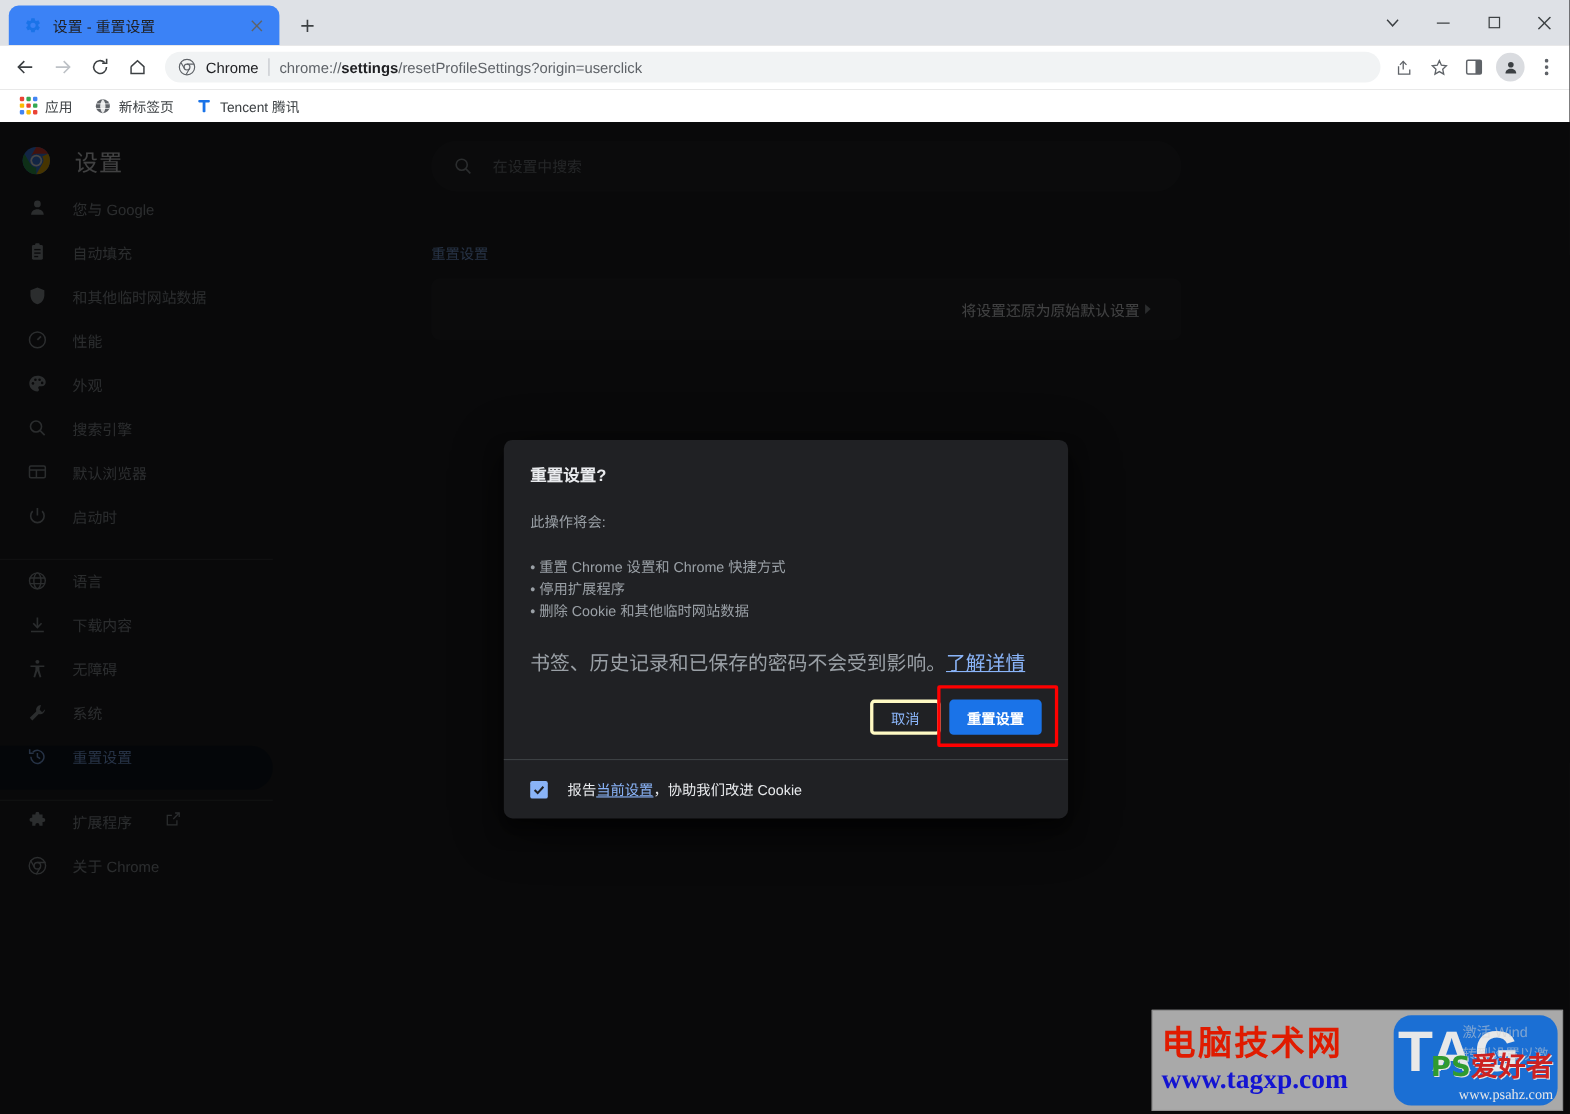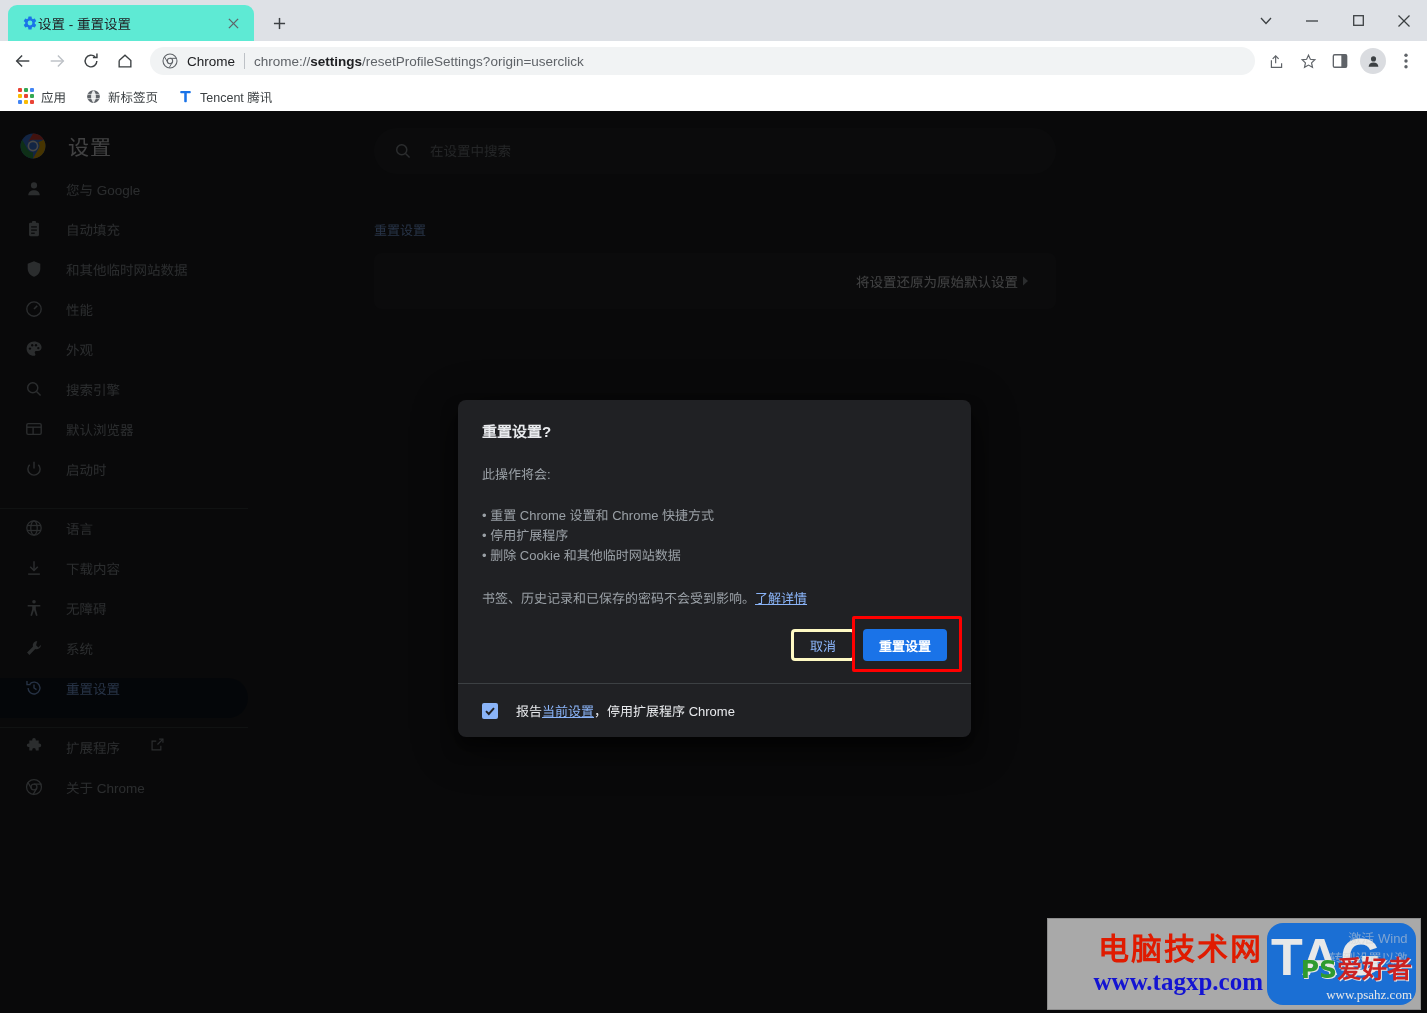--- a/index.html
+++ b/index.html
@@ -10,22 +10,22 @@
   }
   #app { position: relative; width: 1427px; height: 1013px; }
 
   
   .tabstrip {
     position: absolute; top: 0; left: 0; width: 1427px; height: 41px;
     background: #dee1e6; display: flex; align-items: flex-end;
   }
   .tab {
     position: relative; margin-left: 8px; width: 246px; height: 36px;
-    background: #5eead4; border-radius: 9px 9px 0 0;
-    display: flex; align-items: center; padding: 0 10px 0 14px; 
+    background: #3b82f6; border-radius: 9px 9px 0 0;
+    display: flex; align-items: center; padding: 0 10px 0 14px; gap: 10px;
   }
   .tab-fav { width: 16px; height: 16px; flex: 0 0 16px; }
   .tab-title {
     flex: 1; font-size: 13.5px; color: #202124; white-space: nowrap;
     overflow: hidden; text-overflow: ellipsis;
   }
   .tab-close {
     width: 22px; height: 22px; border-radius: 50%;
     display: flex; align-items: center; justify-content: center;
     color: #5f6368; flex: 0 0 22px;
@@ -120,21 +120,21 @@
   .nav-item .ni-ico {
     width: 20px; height: 20px; flex: 0 0 20px;
     display: flex; align-items: center; justify-content: center; color: #9aa0a6;
   }
   .nav-item.active { background: #0f1722; color: #8ab4f8; }
   .nav-item.active .ni-ico { color: #8ab4f8; }
   .nav-sep { height: 1px; background: #3c4043; margin: 9px 42px 9px 0; }
   .ext-ico { margin-left: 8px; display: flex; color: #9aa0a6; }
 
   
-  .main { position: absolute; left: 284px; top: 0; right: 0; height: 902px; z-index: 10; }
+  .main { position: absolute; left: 302px; top: 0; right: 0; height: 902px; z-index: 10; }
   .searchbar {
     width: 682px; height: 46px; margin: 17px 0 0 90px; background: #292a2d;
     border-radius: 23px; display: flex; align-items: center; padding: 0 20px; gap: 18px;
   }
   .searchbar .s-ico { color: #9aa0a6; display: flex; }
   .searchbar input {
     flex: 1; background: transparent; border: none; outline: none;
     color: #e8eaed; font-size: 13.5px; font-family: inherit;
   }
   .searchbar input::placeholder { color: #80868b; }
@@ -155,21 +155,21 @@
     position: absolute; left: 458px; top: 289px; width: 513px;
     background: #202124; border-radius: 8px; z-index: 50;
     box-shadow: 0 11px 15px rgba(0,0,0,.5), 0 9px 46px rgba(0,0,0,.42);
     color: #e8eaed;
   }
   .dlg-body { padding: 20px 24px 0 24px; }
   .dlg-title { font-size: 15px; font-weight: bold; color: #e8eaed; }
   .dlg-lead { font-size: 13px; color: #9aa0a6; margin-top: 23px; }
   .dlg-list { margin-top: 23px; }
   .dlg-list div { font-size: 13px; color: #9aa0a6; line-height: 20px; }
-  .dlg-note { font-size: 13px; color: #9aa0a6; margin-top: 22px; }
+  .dlg-note { font-size: 18px; color: #9aa0a6; margin-top: 22px; }
   .dlg-note a { color: #8ab4f8; text-decoration: underline; }
   .dlg-actions {
     display: flex; justify-content: flex-end; align-items: center; gap: 8px;
     padding: 22px 24px 22px 24px;
   }
   .btn-cancel {
     height: 32px; padding: 0 16px; border: 3px solid #fef9c3; border-radius: 4px;
     background: transparent; color: #8ab4f8; font-size: 13px; font-family: inherit;
   }
   .btn-reset-wrap { position: relative; }
@@ -190,21 +190,20 @@
     display: flex; align-items: center; justify-content: center; flex: 0 0 16px;
   }
   .cb-label { font-size: 13px; color: #e8eaed; }
   .cb-label a { color: #8ab4f8; text-decoration: underline; }
 
   
   .watermark {
     position: absolute; left: 1047px; top: 918px; width: 374px; height: 92px;
     background: #a9a9a9; display: flex; align-items: stretch; z-index: 90;
     border: 1px solid #8e8e8e;
-    text-align: right;
   }
   .wm-left {
     flex: 0 0 215px; display: flex; flex-direction: column;
     justify-content: center; padding-left: 8px;
   }
   .wm-cn {
     font-family: "DejaVu Sans", sans-serif; font-weight: bold; font-size: 31px;
     color: #e01b00; letter-spacing: 2px; line-height: 1.05;
   }
   .wm-url {
@@ -618,21 +617,21 @@
           <span class="redbox"></span>
         </span>
       </div>
 
       <div class="dlg-footer">
         <span class="cbox">
           <svg width="12" height="12" viewBox="0 0 12 12" fill="none" stroke="#202124" stroke-width="1.9">
             <polyline points="2,6.2 4.8,9 10,3.2"></polyline>
           </svg>
         </span>
-        <span class="cb-label"><span>报告</span><a href="#">当前设置</a><span>，停用扩展程序 Chrome</span></span>
+        <span class="cb-label"><span>报告</span><a href="#">当前设置</a><span>，协助我们改进 Cookie</span></span>
       </div>
     </div>
   </div>
 
   <div class="watermark">
     <div class="wm-left">
       <div class="wm-cn">电脑技术网</div>
       <div class="wm-url">www.tagxp.com</div>
     </div>
     <div class="wm-right">

